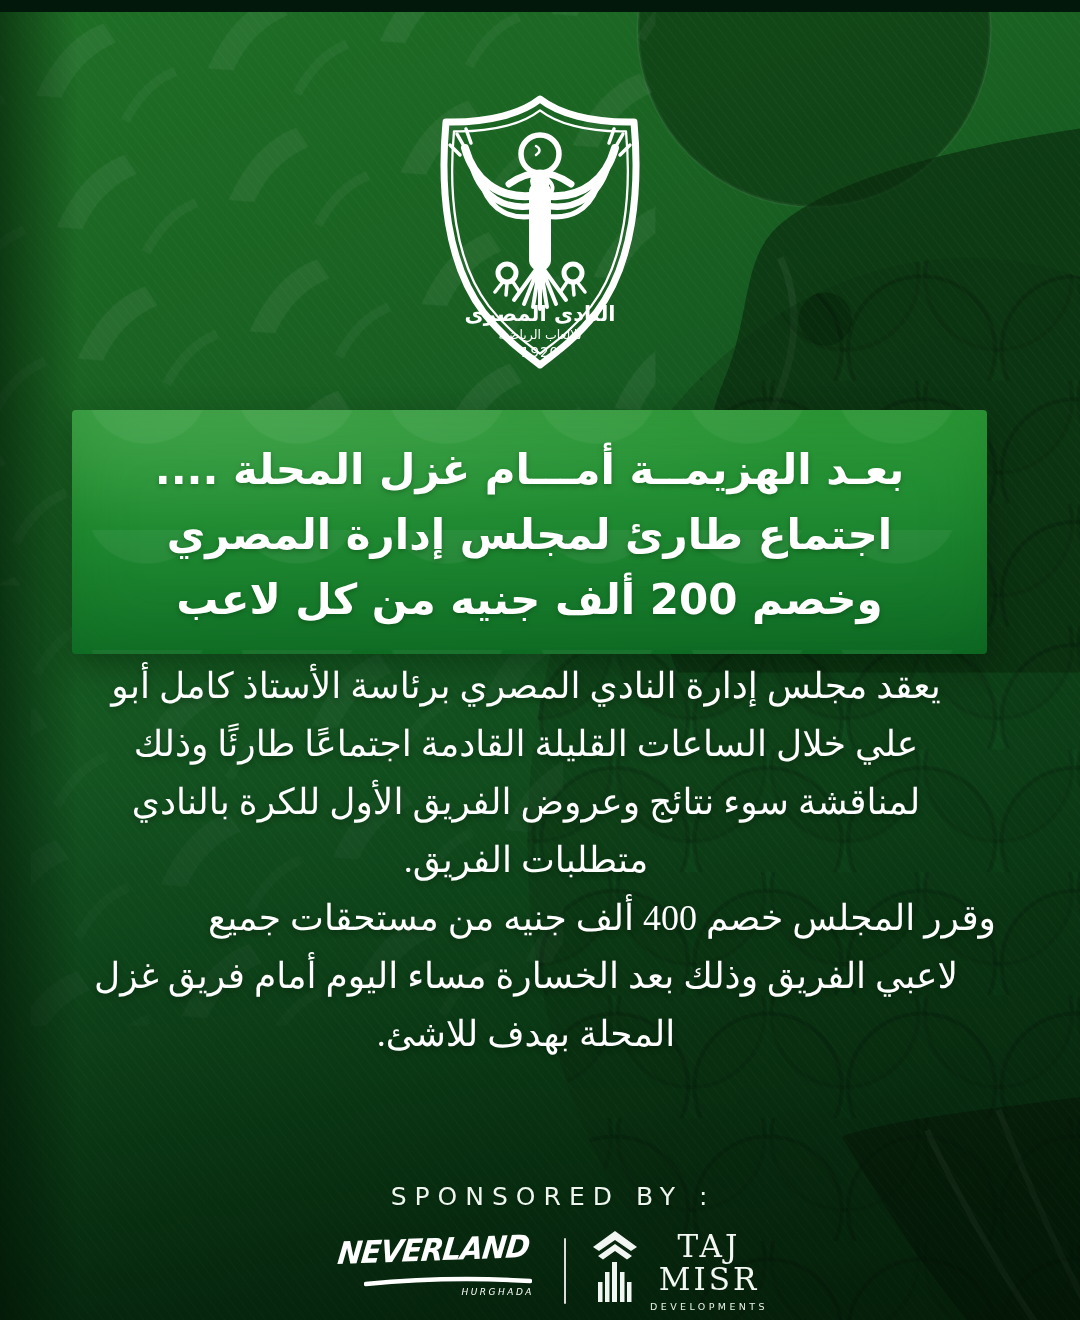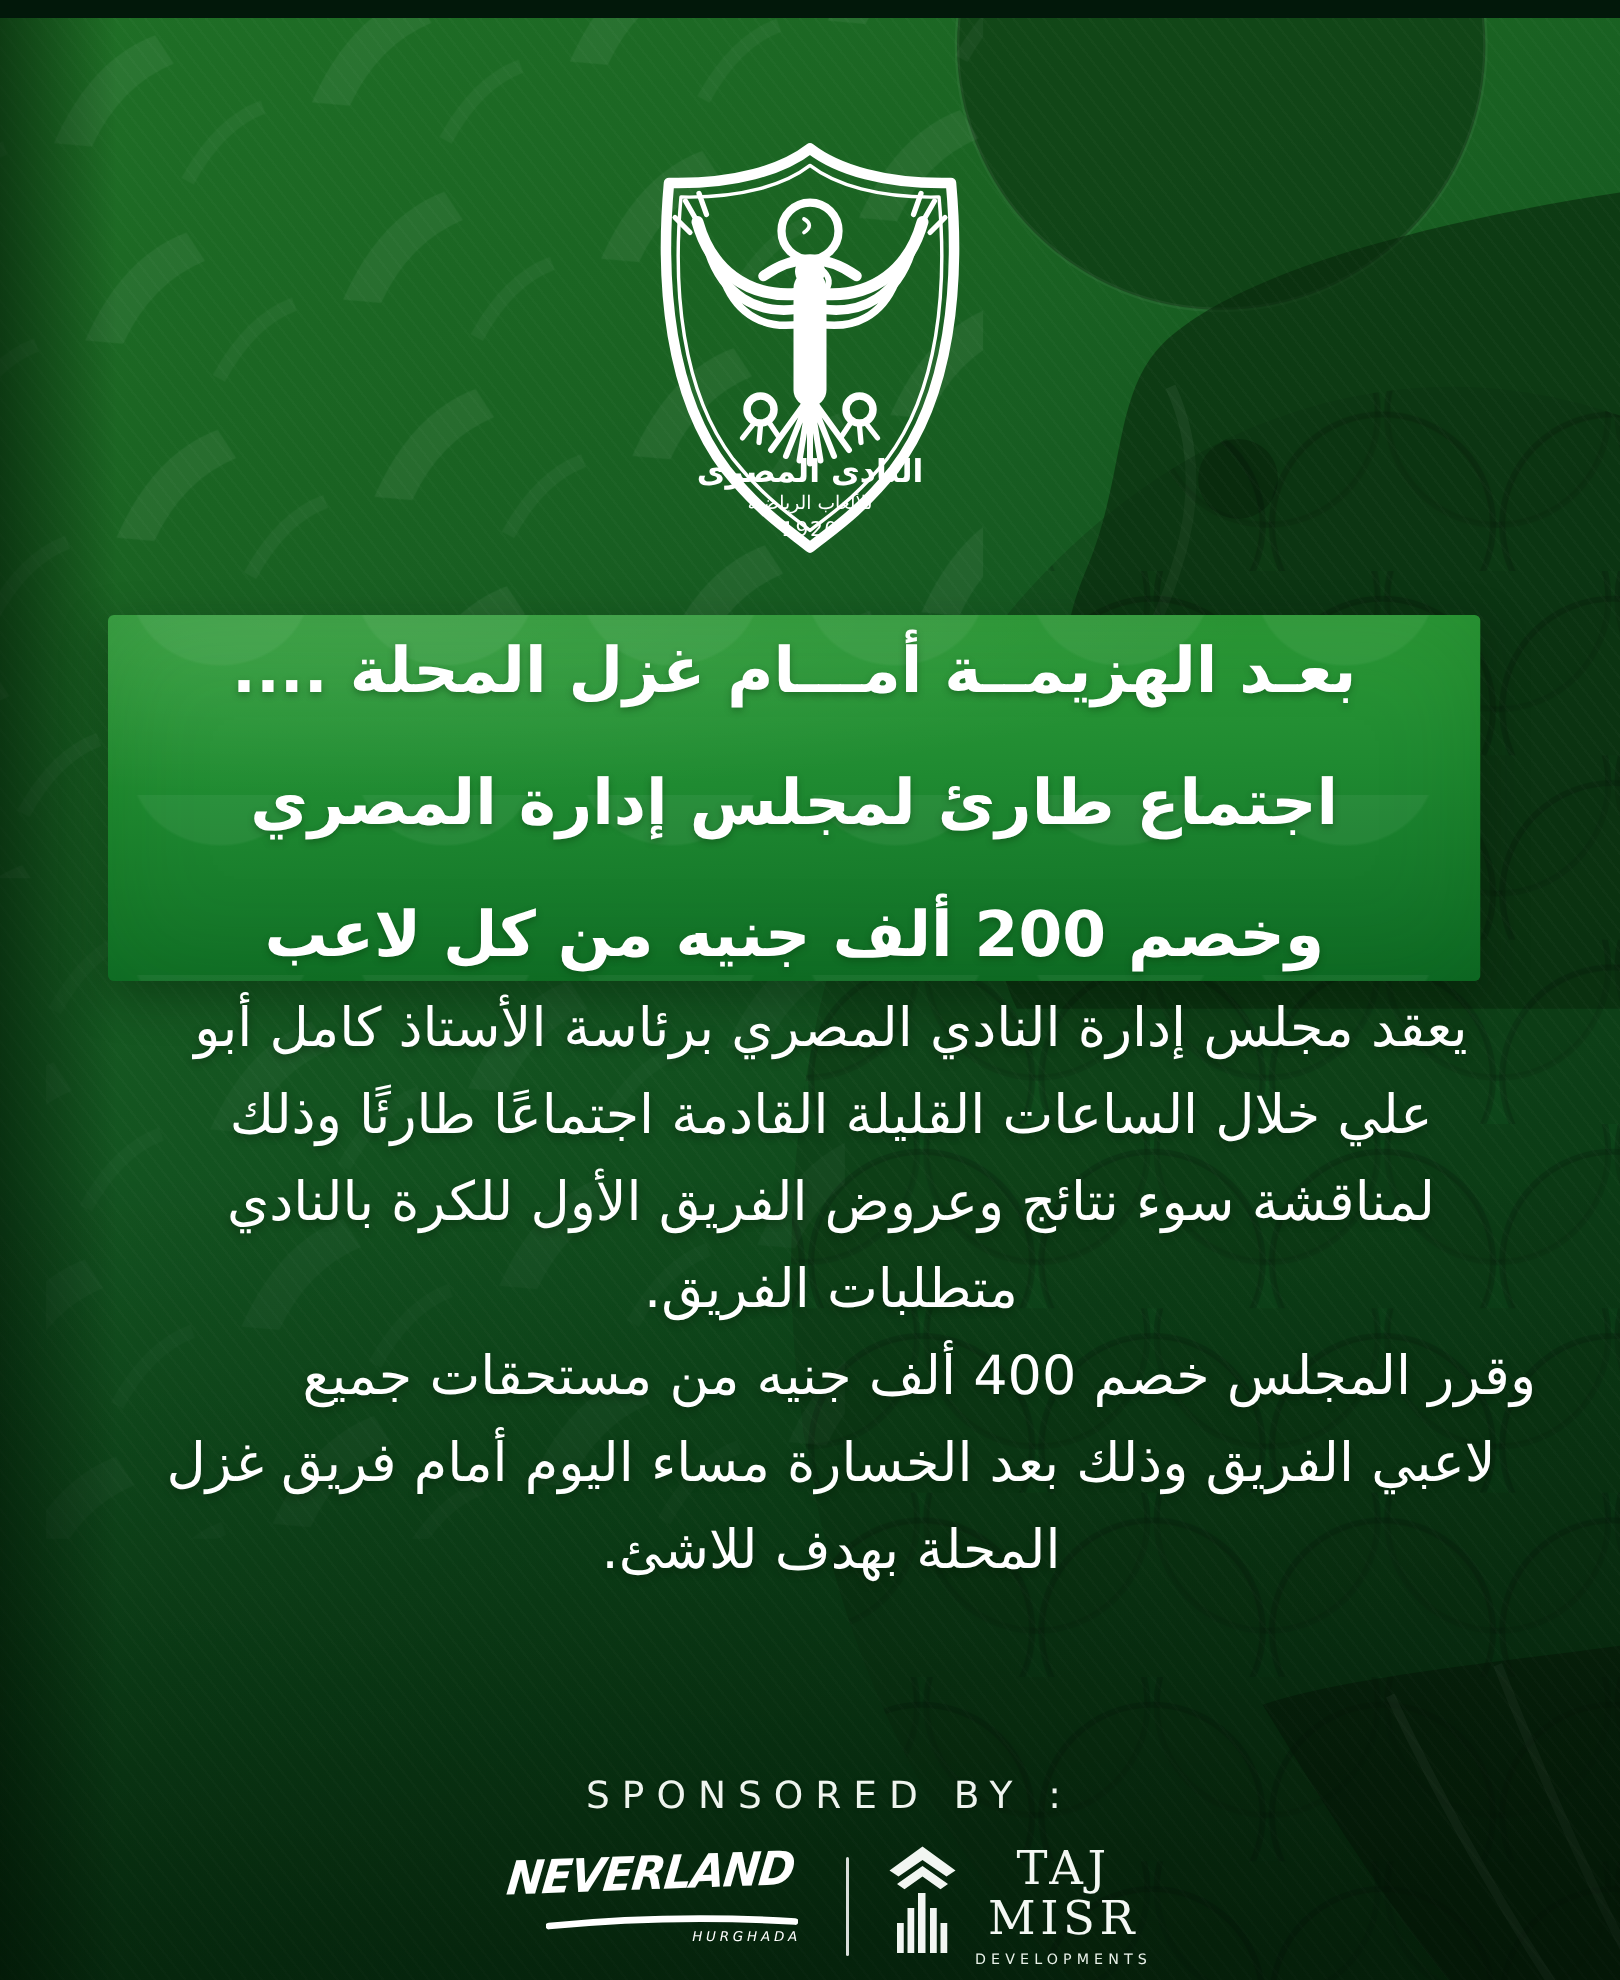--- a/index.html
+++ b/index.html
@@ -33,38 +33,38 @@
 
   .headline-band{
     position:absolute;left:72px;top:398px;width:915px;height:240px;z-index:3;
     border-radius:4px;
     background:
       radial-gradient(120% 90% at 18% 0%,rgba(255,255,255,0.10),rgba(255,255,255,0) 55%),
       linear-gradient(178deg,#31a03a 0%,#1f8a31 46%,#0e6b25 100%);
     box-shadow:0 10px 30px rgba(0,20,4,0.35), inset 0 0 70px rgba(0,70,10,0.18);
     display:flex;flex-direction:column;justify-content:center;align-items:center;
     padding-top:4px;
-    gap:23px;
   }
   .headline-band::after{
     content:"";position:absolute;inset:0;border-radius:4px;pointer-events:none;
     background-image:
       radial-gradient(95px 85px at 50% -20px,rgba(255,255,255,0.05) 62%,rgba(255,255,255,0) 64%);
     background-size:150px 120px;
   }
   .headline-line{
     color:#ffffff;font-size:42px;font-weight:800;line-height:65px;
     direction:rtl;white-space:nowrap;text-align:center;
     text-shadow:0 2px 5px rgba(0,45,5,0.35);
     position:relative;z-index:1;
   }
 
   .body-copy{
-    position:absolute;left:84px;top:645px;width:940px;z-index:3;
+    position:absolute;left:56px;top:645px;width:940px;z-index:3;
     direction:rtl;
+    font-family:Liberation Serif, serif;
   }
   .body-copy .body-line{
     color:#ffffff;font-size:36px;line-height:58px;white-space:nowrap;
     text-align:center;
     text-shadow:0 2px 6px rgba(0,25,4,0.45);
   }
   .body-copy .body-line:nth-child(5){text-align:right;}
 
   .footer{position:absolute;left:0;right:0;top:1170px;z-index:3;text-align:center;}
   .sponsored-label{

